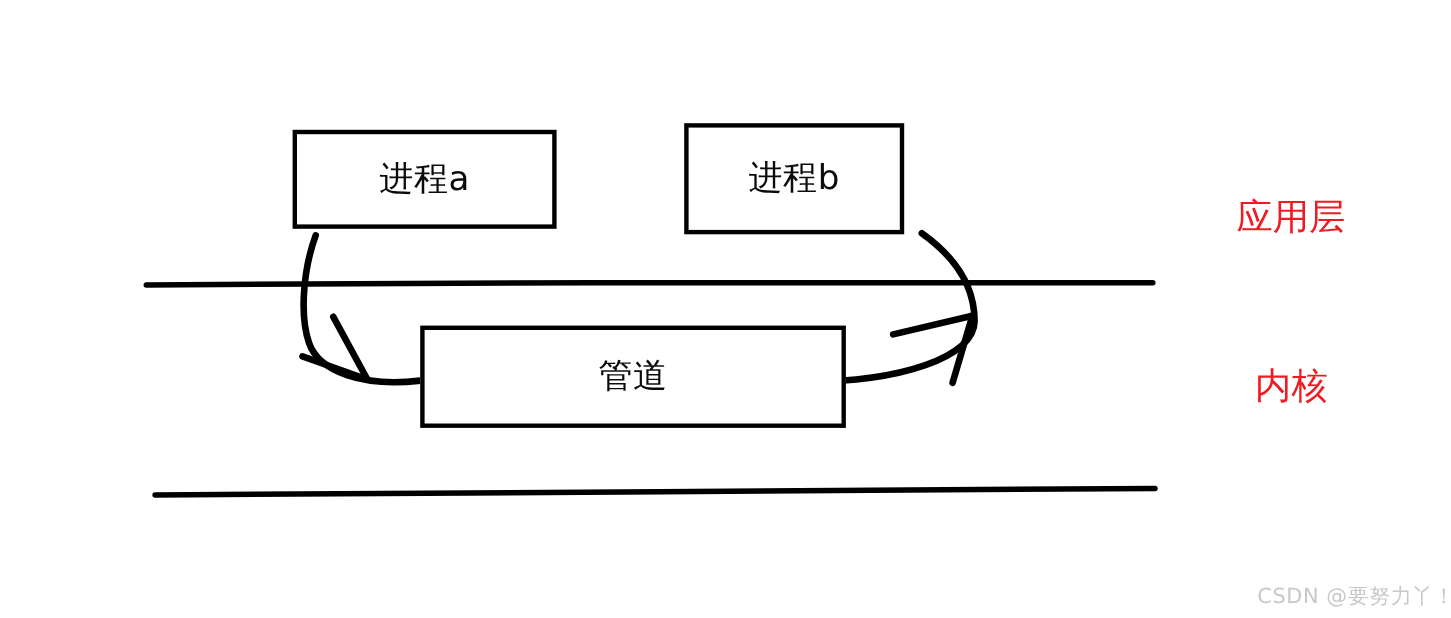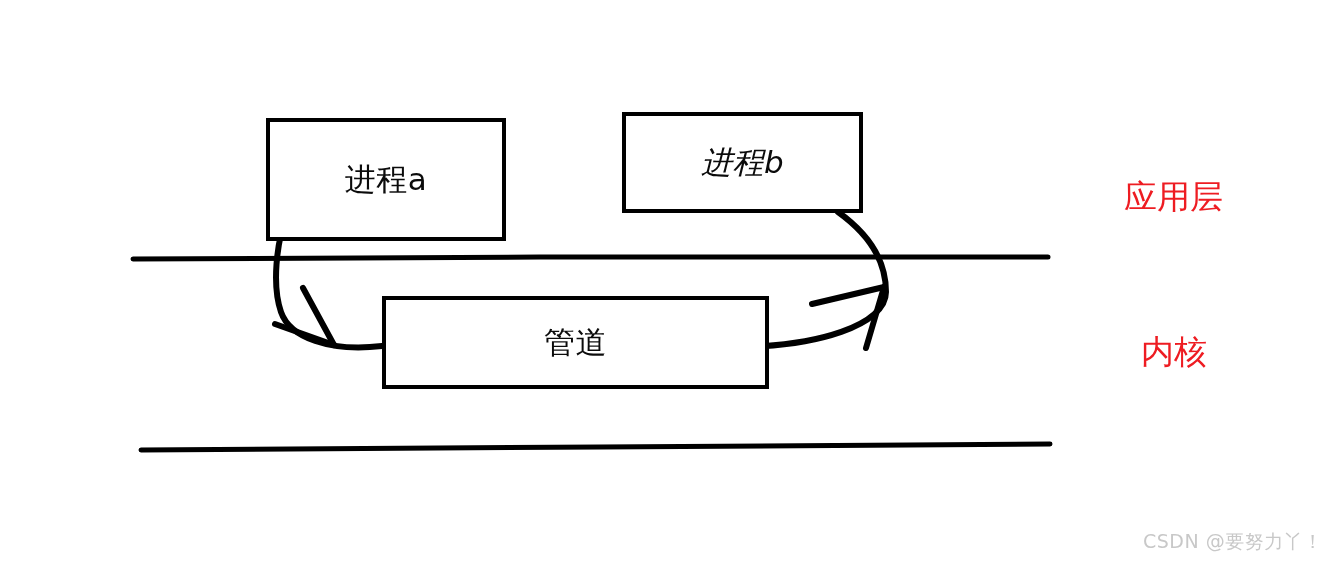--- a/index.html
+++ b/index.html
@@ -37,28 +37,27 @@
     font-size: 31px;
     color: #0b0b0b;
     line-height: 1;
     letter-spacing: 0.5px;
     white-space: nowrap;
   }
   #box-process-a {
     left: 266px;
     top: 118px;
     width: 240px;
-    height: 123px;
+    height: 90px;
   }
   #box-process-b {
     left: 622px;
     top: 112px;
-    width: 241px;
+    width: 200px;
     height: 101px;
-    font-style: italic;
   }
   #box-pipe {
     left: 382px;
     top: 296px;
     width: 387px;
     height: 93px;
   }
   .layer-label {
     position: absolute;
     color: #ee1c22;

